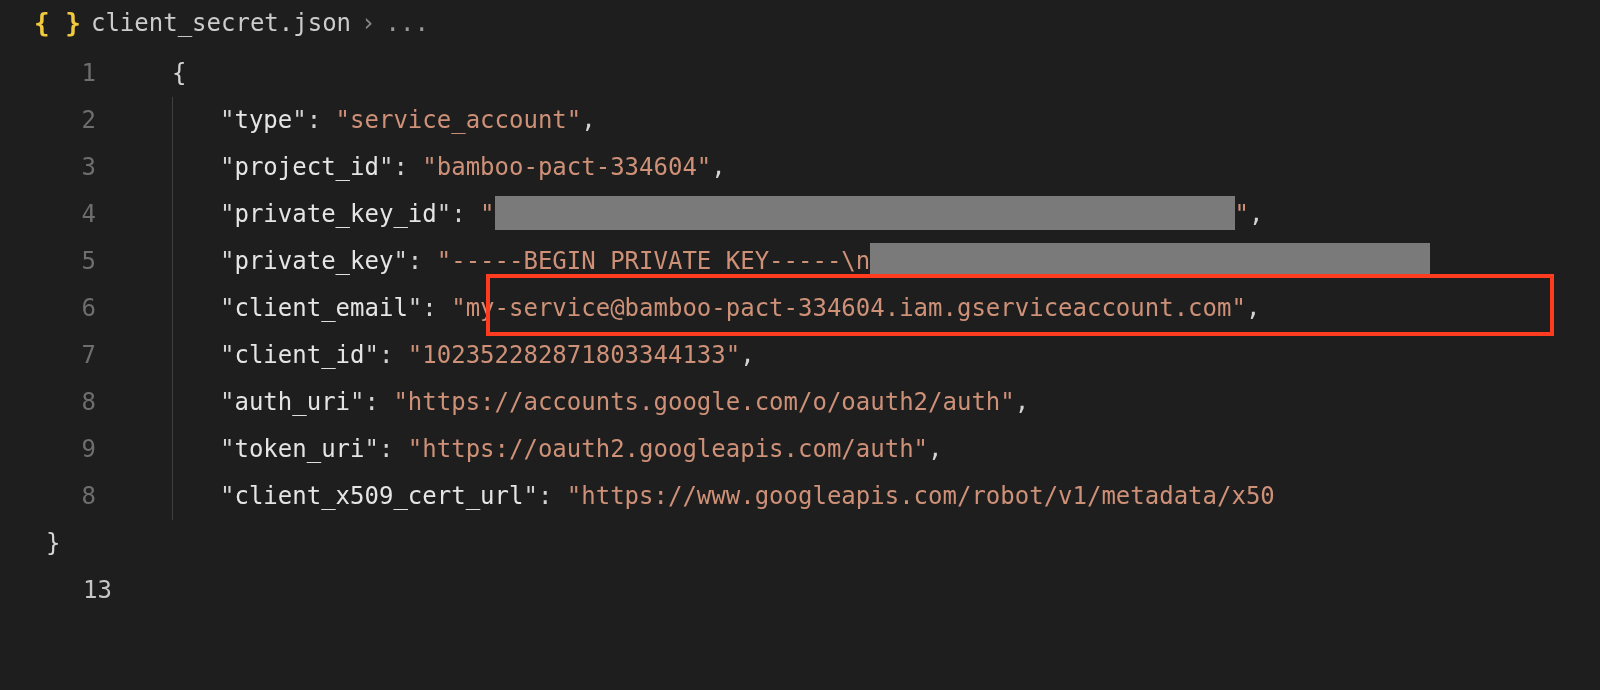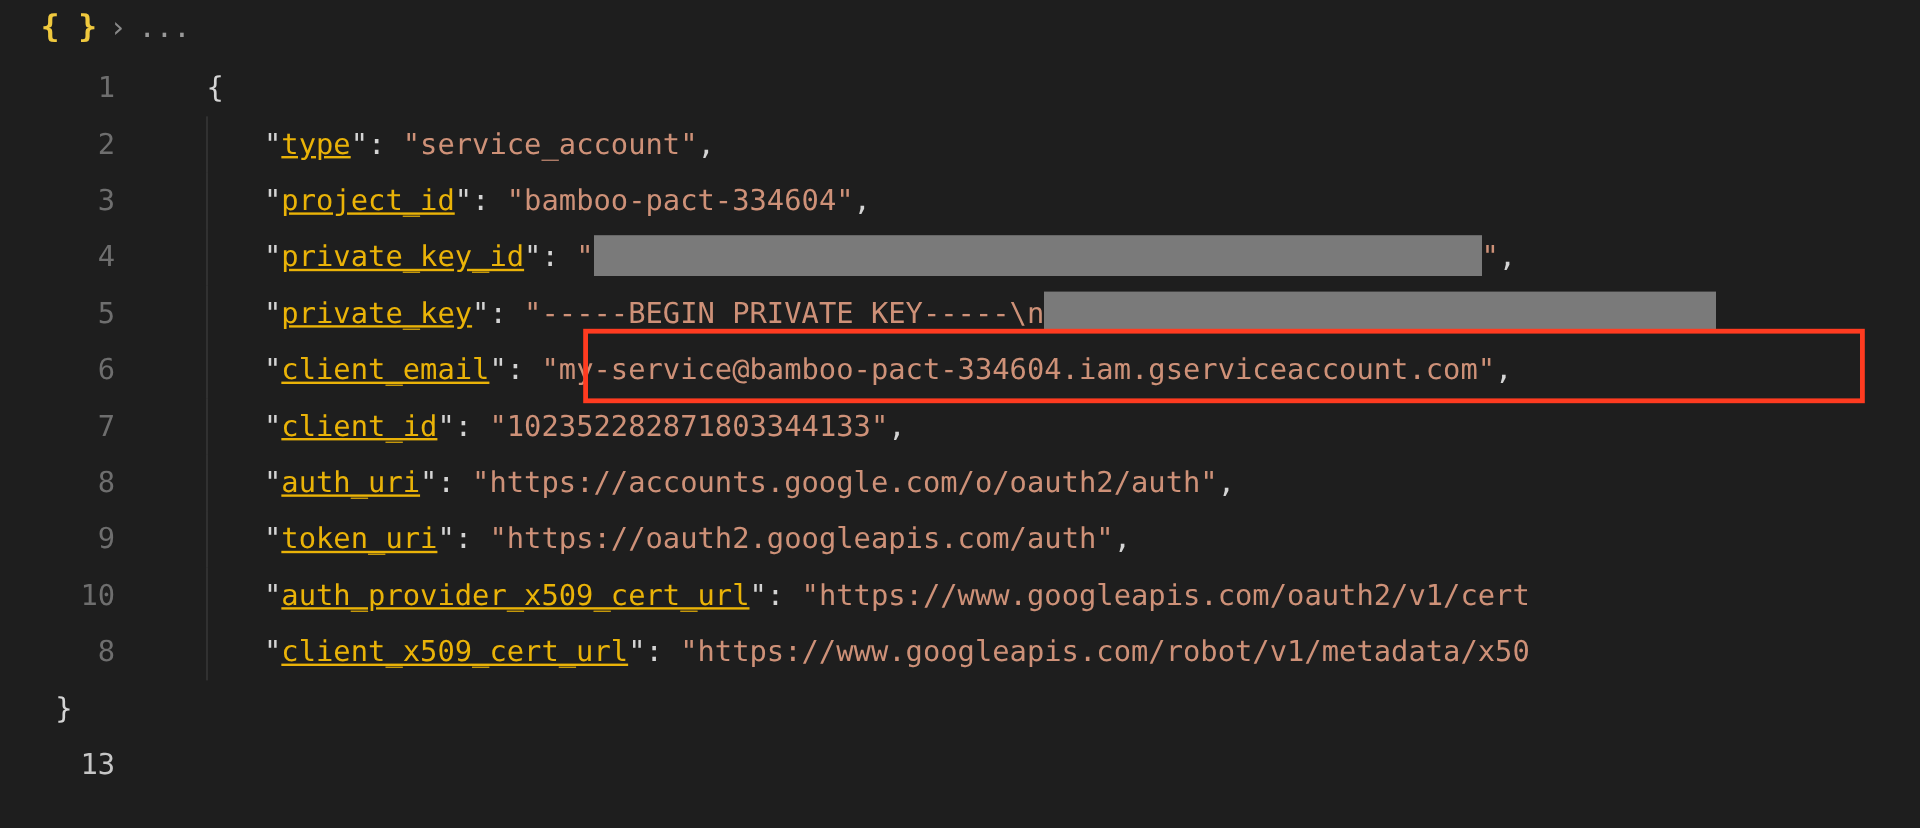--- a/index.html
+++ b/index.html
@@ -54,35 +54,36 @@
     .gutter {
       width: 126px;
       text-align: right;
       padding-right: 30px;
       color: #6e6e6e;
       font-size: 24px;
       flex-shrink: 0;
     }
     .active-line .gutter {
       color: #c6c6c6;
+      margin-left: 16px;
     }
     .indent-guide {
       position: absolute;
       left: 172px;
       top: 0;
       bottom: 0;
       width: 1px;
       background: #404040;
     }
     .code {
       position: relative;
       flex: 1;
     }
     .punc { color: #d4d4d4; }
-    .key { color: #eab308; text-decoration: underline; }
+    .key { color: #e5e5e5; }
     .str { color: #ce9178; }
     .strlink { color: #ce9178; text-decoration-color: #ce9178; }
     .indent1 { padding-left: 46px; }
     .indent2 { padding-left: 94px; }
     .redbox {
       position: absolute;
       border: 4px solid #ff3b20;
       pointer-events: none;
       left: 486px;
       top: 274px;
@@ -105,20 +106,21 @@
       background: #7a7a7a;
       vertical-align: middle;
       margin-top: -4px;
     }
   </style>
 </head>
 <body>
 
 <div class="breadcrumb">
   <span class="braces-icon">{ }</span>
+  <span class="breadcrumb-name">client_secret.json</span>
   <span class="breadcrumb-sep">›</span>
   <span class="breadcrumb-dots">...</span>
 </div>
 
 <div class="editor">
 
   <div class="line">
     <div class="gutter">1</div>
     <div class="code indent1"><span class="punc">{</span></div>
   </div>
@@ -164,25 +166,20 @@
     <div class="indent-guide"></div>
     <div class="code indent2"><span class="punc">"</span><span class="key">auth_uri</span><span class="punc">"</span><span class="punc">:</span><span class="punc"> </span><span class="str">"</span><span class="strlink">https://accounts.google.com/o/oauth2/auth</span><span class="str">"</span><span class="punc">,</span></div>
   </div>
 
   <div class="line">
     <div class="gutter">9</div>
     <div class="indent-guide"></div>
     <div class="code indent2"><span class="punc">"</span><span class="key">token_uri</span><span class="punc">"</span><span class="punc">:</span><span class="punc"> </span><span class="str">"</span><span class="strlink">https://oauth2.googleapis.com/auth</span><span class="str">"</span><span class="punc">,</span></div>
   </div>
 
-  <div class="line">
-    <div class="gutter">10</div>
-    <div class="indent-guide"></div>
-    <div class="code indent2"><span class="punc">"</span><span class="key">auth_provider_x509_cert_url</span><span class="punc">"</span><span class="punc">:</span><span class="punc"> </span><span class="str">"</span><span class="strlink">https://www.googleapis.com/oauth2/v1/cert</span></div>
-  </div>
 
   <div class="line">
     <div class="gutter">8</div>
     <div class="indent-guide"></div>
     <div class="code indent2"><span class="punc">"</span><span class="key">client_x509_cert_url</span><span class="punc">"</span><span class="punc">:</span><span class="punc"> </span><span class="str">"</span><span class="strlink">https://www.googleapis.com/robot/v1/metadata/x50</span></div>
   </div>
 
   <div class="line">
     <div class="code indent1"><span class="punc">}</span></div>
   </div>

